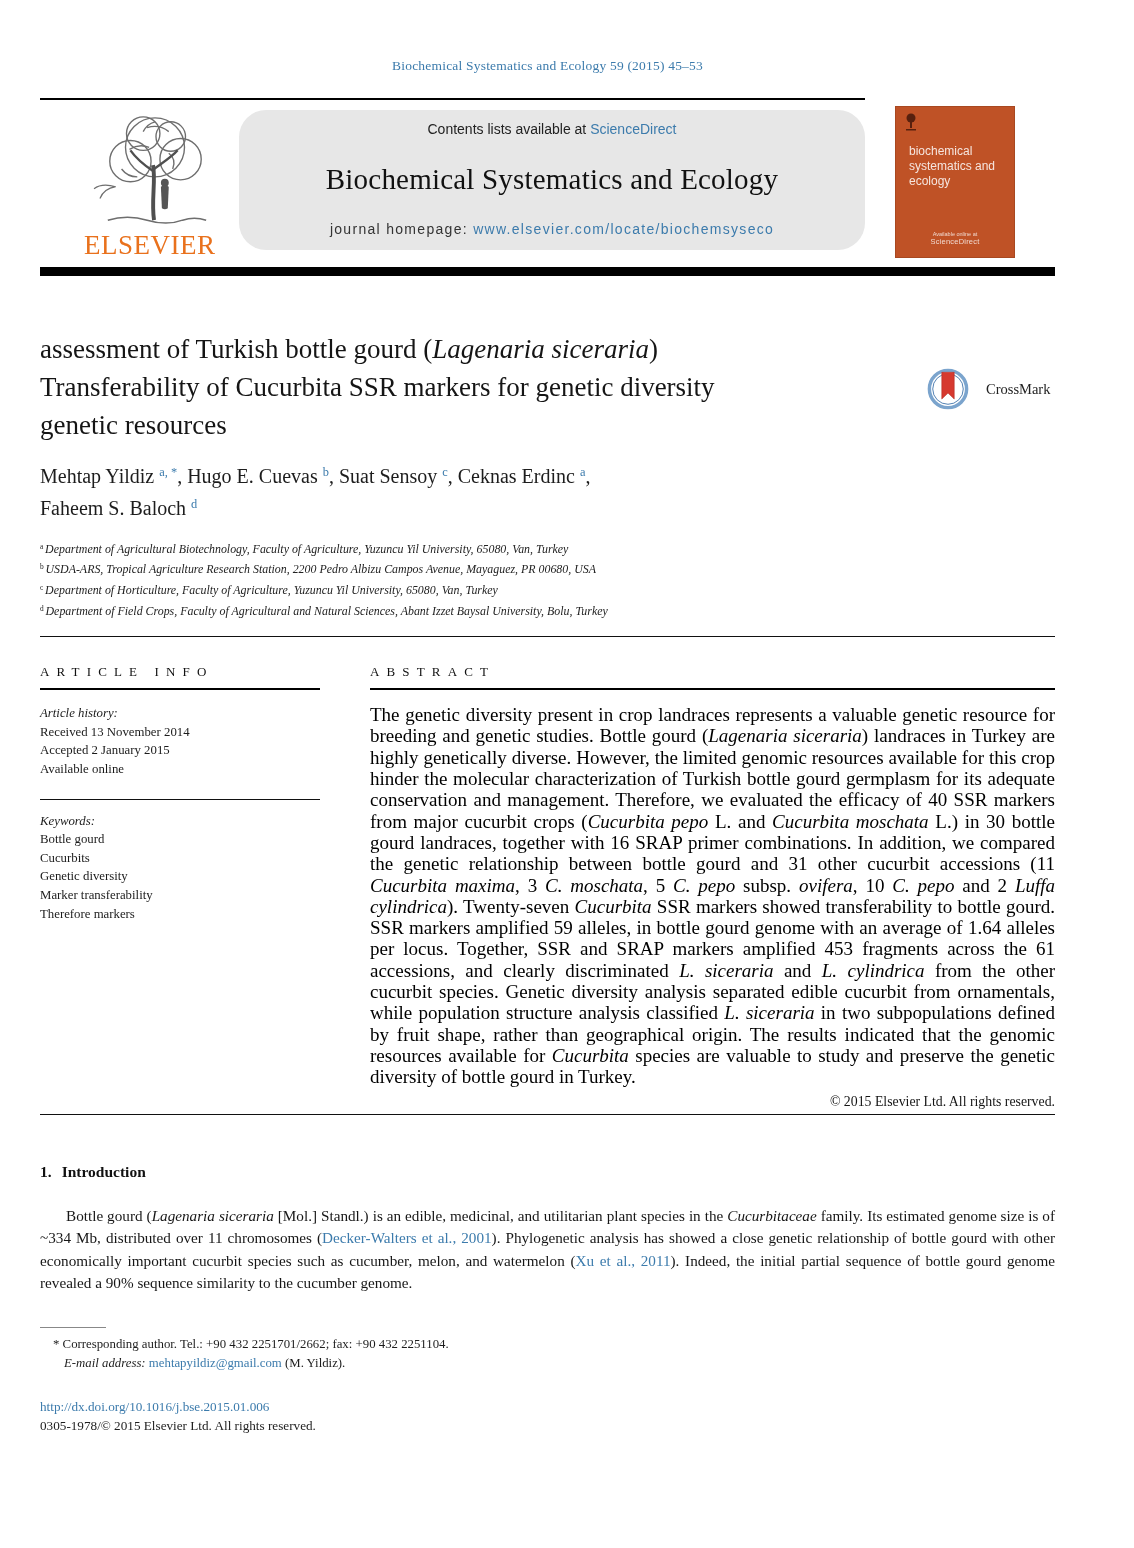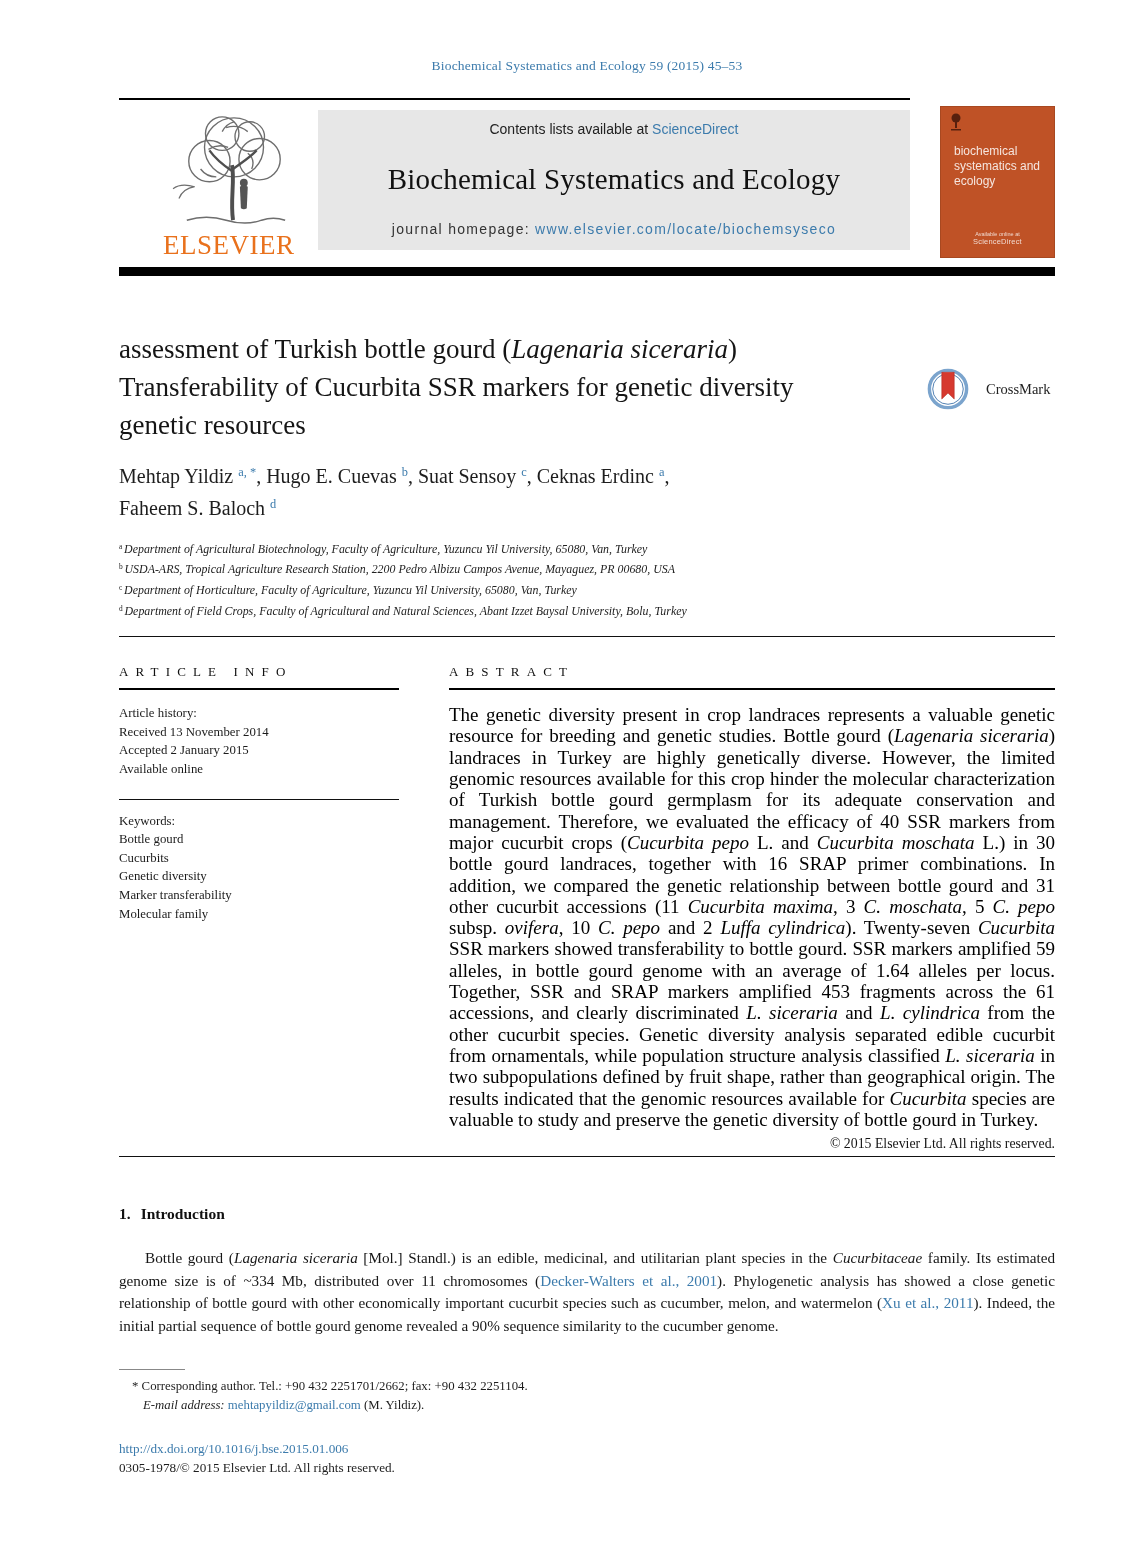--- a/index.html
+++ b/index.html
@@ -8,34 +8,34 @@
     --elsevier-orange:#e9711c;
     --cover-orange:#bf5226;
   }
   *{box-sizing:border-box;}
   html,body{margin:0;padding:0;}
   body{
     width:1134px;height:1548px;overflow:hidden;background:#ffffff;
     font-family:"Liberation Serif", serif;color:var(--ink);
     -webkit-font-smoothing:antialiased;
   }
-  .page{padding:58px 79px 0 119px;width:1134px;}
+  .page{padding:58px 79px 0 40px;width:1134px;}
 
   
   .journal-ref{text-align:center;font-size:13.5px;color:var(--link);letter-spacing:.2px;}
 
   
   .banner{margin-top:24px;display:flex;align-items:flex-start;}
   .banner-main{width:825px;border-top:2.5px solid #000;display:flex;}
   .logo-col{width:155px;padding-top:10px;margin-left:44px;}
   .tree-svg{display:block;margin-left:2px;}
   .elsevier-word{font-size:27px;color:var(--elsevier-orange);letter-spacing:.5px;margin-top:2px;}
   .gray-box{flex:1;margin-top:10px;height:140px;background:#e7e7e7;
     display:flex;flex-direction:column;align-items:center;justify-content:space-between;
-    padding:11px 10px 13px;}
+    padding:11px 10px 13px;border-radius:27px;}
   .contents-line{font-family:"Liberation Sans",sans-serif;font-size:14px;color:#222;}
   .journal-name{font-size:29px;color:#111;letter-spacing:.2px;}
   .homepage-line{font-family:"Liberation Sans",sans-serif;font-size:14px;letter-spacing:1.3px;color:#333;}
   .cover{width:120px;height:152px;margin-left:30px;margin-top:8px;background:var(--cover-orange);
     position:relative;box-shadow:0 0 0 1px #a84820 inset;}
   .cover-emblem{position:absolute;top:7px;left:9px;}
   .cover-title{position:absolute;top:38px;left:14px;width:92px;
     font-family:"Liberation Sans",sans-serif;font-size:12px;line-height:15px;
     color:rgba(255,255,255,.85);}
   .cover-sd{position:absolute;bottom:12px;left:0;width:100%;text-align:center;
@@ -61,21 +61,21 @@
 
   .rule-full{border-top:1px solid #111;margin-top:16px;}
 
   
   .info-section{display:flex;padding-top:27px;}
   .info-left{width:280px;margin-right:50px;flex:none;}
   .info-right{flex:1;}
   .col-heading{font-size:13px;letter-spacing:.55em;color:#111;}
   .col-rule{border-top:2px solid #000;margin-top:8px;margin-bottom:14px;}
   .info-left .small{font-size:12.8px;line-height:18.6px;}
-  .label-italic{}
+  .label-italic{font-style:italic;}
   .keywords-divider{border-top:1px solid #111;margin:20px 0 12px;}
   .abstract-body{font-size:19px;line-height:21.3px;text-align:justify;color:#000000;}
   .copyright{text-align:right;font-size:13.8px;margin-top:6px;color:#141414;}
 
   
   .intro-heading{margin-top:48px;font-size:15.5px;font-weight:bold;color:#111;}
   .intro-heading .num{margin-right:10px;}
   .intro-para{margin-top:24px;font-size:15.2px;line-height:22.5px;text-align:justify;
     text-indent:26px;color:#161616;}
 
@@ -185,21 +185,21 @@
         <div class="label-italic">Article history:</div>
         <div>Received 13 November 2014</div>
         <div>Accepted 2 January 2015</div>
         <div>Available online</div>
         <div class="keywords-divider"></div>
         <div class="label-italic">Keywords:</div>
         <div>Bottle gourd</div>
         <div>Cucurbits</div>
         <div>Genetic diversity</div>
         <div>Marker transferability</div>
-        <div>Molecular family</div>
+        <div>Therefore markers</div>
       </div>
     </div>
     <div class="info-right">
       <div class="col-heading">ABSTRACT</div>
       <div class="col-rule"></div>
       <div class="abstract-body"><span>The genetic diversity present in crop landraces represents a valuable genetic resource for breeding and genetic studies. Bottle gourd (</span><span class="seg-i">Lagenaria siceraria</span><span>) landraces in Turkey are highly genetically diverse. However, the limited genomic resources available for this crop hinder the molecular characterization of Turkish bottle gourd germplasm for its adequate conservation and management. Therefore, we evaluated the efficacy of 40 SSR markers from major cucurbit crops (</span><span class="seg-i">Cucurbita pepo</span><span> L. and </span><span class="seg-i">Cucurbita moschata</span><span> L.) in 30 bottle gourd landraces, together with 16 SRAP primer combinations. In addition, we compared the genetic relationship between bottle gourd and 31 other cucurbit accessions (11 </span><span class="seg-i">Cucurbita maxima</span><span>, 3 </span><span class="seg-i">C. moschata</span><span>, 5 </span><span class="seg-i">C. pepo</span><span> subsp. </span><span class="seg-i">ovifera</span><span>, 10 </span><span class="seg-i">C. pepo</span><span> and 2 </span><span class="seg-i">Luffa cylindrica</span><span>). Twenty-seven </span><span class="seg-i">Cucurbita</span><span> SSR markers showed transferability to bottle gourd. SSR markers amplified 59 alleles, in bottle gourd genome with an average of 1.64 alleles per locus. Together, SSR and SRAP markers amplified 453 fragments across the 61 accessions, and clearly discriminated </span><span class="seg-i">L. siceraria</span><span> and </span><span class="seg-i">L. cylindrica</span><span> from the other cucurbit species. Genetic diversity analysis separated edible cucurbit from ornamentals, while population structure analysis classified </span><span class="seg-i">L. siceraria</span><span> in two subpopulations defined by fruit shape, rather than geographical origin. The results indicated that the genomic resources available for </span><span class="seg-i">Cucurbita</span><span> species are valuable to study and preserve the genetic diversity of bottle gourd in Turkey.</span></div>
       <div class="copyright">© 2015 Elsevier Ltd. All rights reserved.</div>
     </div>
   </div>
 

